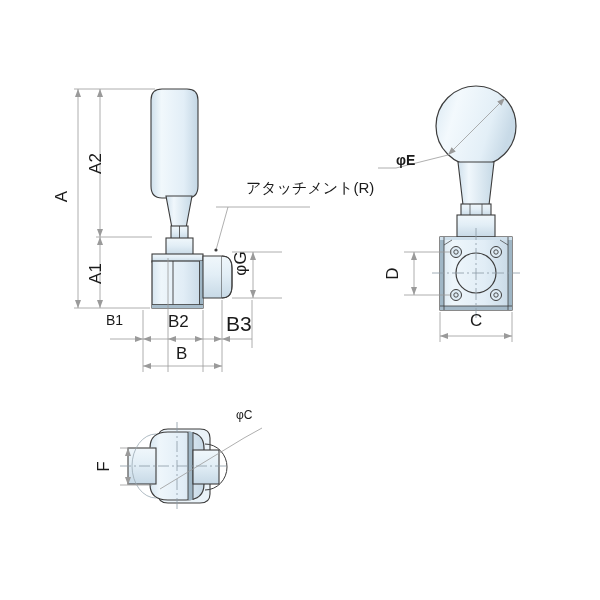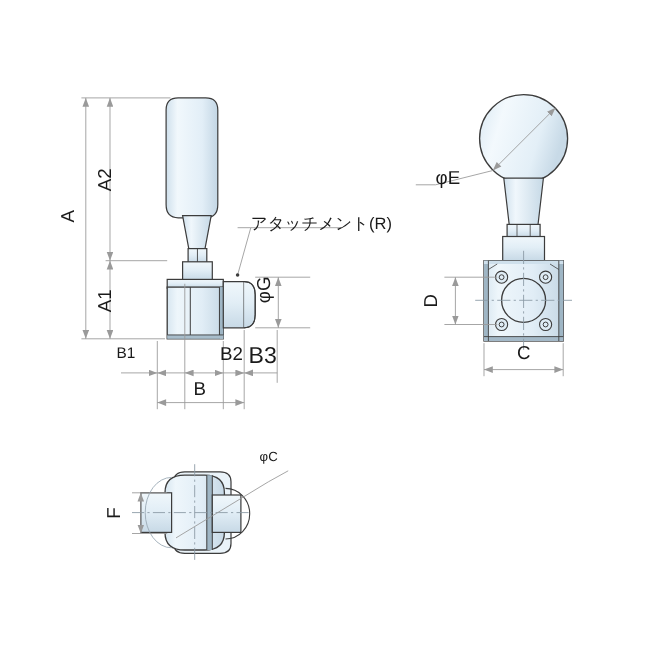--- a/index.html
+++ b/index.html
@@ -229,31 +229,31 @@
   </svg>
 
   <div class="lbl v" style="left:56px;top:188px;font-size:17px;transform:rotate(-90deg);">A</div>
 
   <div class="lbl v" style="left:85px;top:155px;font-size:17px;transform:rotate(-90deg);">A2</div>
 
   <div class="lbl v" style="left:85px;top:265px;font-size:17px;transform:rotate(-90deg);">A1</div>
 
   <div class="lbl" style="left:106px;top:313px;font-size:14px;">B1</div>
 
-  <div class="lbl" style="left:168px;top:313px;font-size:17px;padding-left:32px;">B2</div>
+  <div class="lbl" style="left:168px;top:313px;font-size:17px;">B2</div>
 
   <div class="lbl" style="left:226px;top:313px;font-size:21px;">B3</div>
 
   <div class="lbl" style="left:176px;top:345px;font-size:17px;">B</div>
 
   <div class="lbl v" style="left:228px;top:255px;font-size:17px;transform:rotate(-90deg);">φG</div>
 
-  <div class="lbl" style="left:228px;top:180px;font-size:15px;margin-top:16px;">アタッチメント(R)</div>
-
-  <div class="lbl" style="left:396px;top:153px;font-size:17px;">φE</div>
+  <div class="lbl" style="left:246px;top:180px;font-size:15px;">アタッチメント(R)</div>
+
+  <div class="lbl" style="left:396px;top:153px;font-size:14px;font-weight:bold;">φE</div>
 
   <div class="lbl v" style="left:386px;top:265px;font-size:17px;transform:rotate(-90deg);">D</div>
 
   <div class="lbl" style="left:470px;top:312px;font-size:17px;">C</div>
 
   <div class="lbl v" style="left:98px;top:458px;font-size:17px;transform:rotate(-90deg);">F</div>
 
   <div class="lbl" style="left:236px;top:409px;font-size:12px;">φC</div>
 
 </div>

